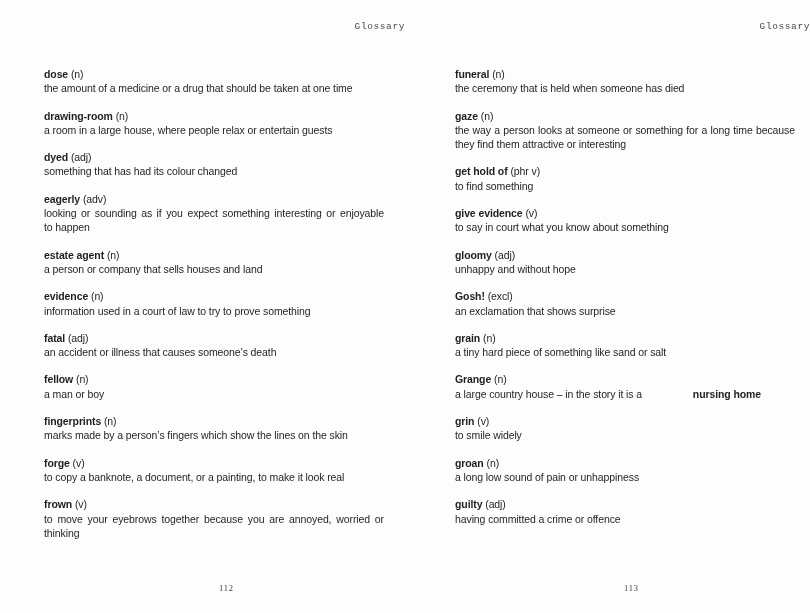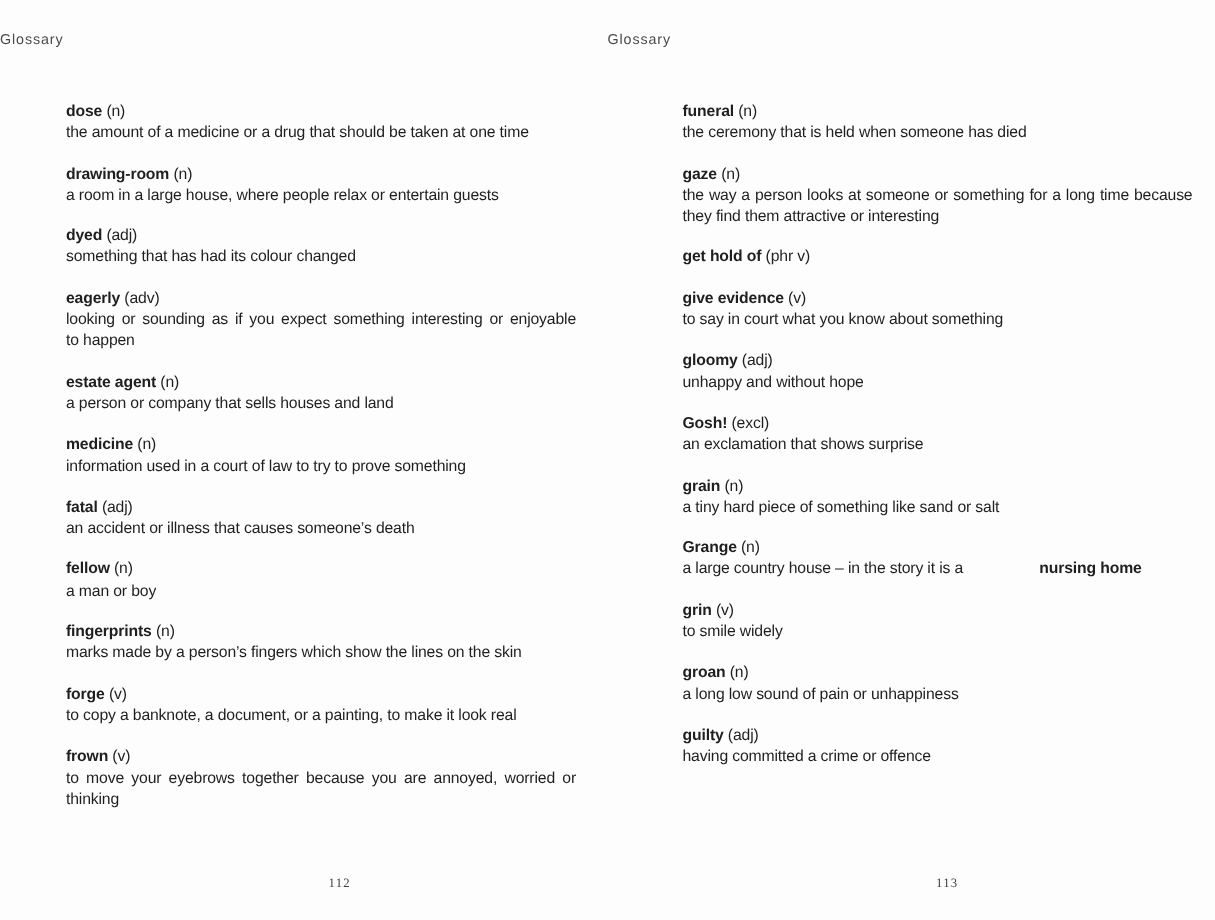--- a/index.html
+++ b/index.html
@@ -14,22 +14,22 @@
     display: flex;
     width: 810px; height: 613px;
   }
   .page {
     position: relative;
     width: 405px; height: 613px;
   }
   .page-header {
     position: absolute;
     top: 21px; left: 0; width: 100%;
-    text-align: left;
-    font-family: Liberation Sans, sans-serif;
+    text-align: right;
+    font-family: Liberation Mono, monospace;
     font-size: 9.5px;
     letter-spacing: 0.6px;
     color: #4a4a4a;
   }
   .entries {
     position: absolute;
     top: 67px; left: 44px;
     width: 340px;
   }
   .page--right .entries { left: 50px; }
@@ -90,21 +90,21 @@
             <div class="def-line">to happen</div>
           </div>
         </div>
         <div class="entry">
           <div class="term-line"><span class="term">estate agent</span> <span class="pos">(n)</span></div>
           <div class="def">
             <div class="def-line">a person or company that sells houses and land</div>
           </div>
         </div>
         <div class="entry">
-          <div class="term-line"><span class="term">medicine</span> <span class="pos">(n)</span></div>
+          <div class="term-line"><span class="term">evidence</span> <span class="pos">(n)</span></div>
           <div class="def">
             <div class="def-line">information used in a court of law to try to prove something</div>
           </div>
         </div>
         <div class="entry">
           <div class="term-line"><span class="term">fatal</span> <span class="pos">(adj)</span></div>
           <div class="def">
             <div class="def-line">an accident or illness that causes someone’s death</div>
           </div>
         </div>
@@ -148,20 +148,23 @@
         </div>
         <div class="entry">
           <div class="term-line"><span class="term">gaze</span> <span class="pos">(n)</span></div>
           <div class="def">
             <div class="def-line fill">the way a person looks at someone or something for a long time because</div>
             <div class="def-line">they find them attractive or interesting</div>
           </div>
         </div>
         <div class="entry">
           <div class="term-line"><span class="term">get hold of</span> <span class="pos">(phr v)</span></div>
+          <div class="def">
+            <div class="def-line">to find something</div>
+          </div>
         </div>
         <div class="entry">
           <div class="term-line"><span class="term">give evidence</span> <span class="pos">(v)</span></div>
           <div class="def">
             <div class="def-line">to say in court what you know about something</div>
           </div>
         </div>
         <div class="entry">
           <div class="term-line"><span class="term">gloomy</span> <span class="pos">(adj)</span></div>
           <div class="def">

